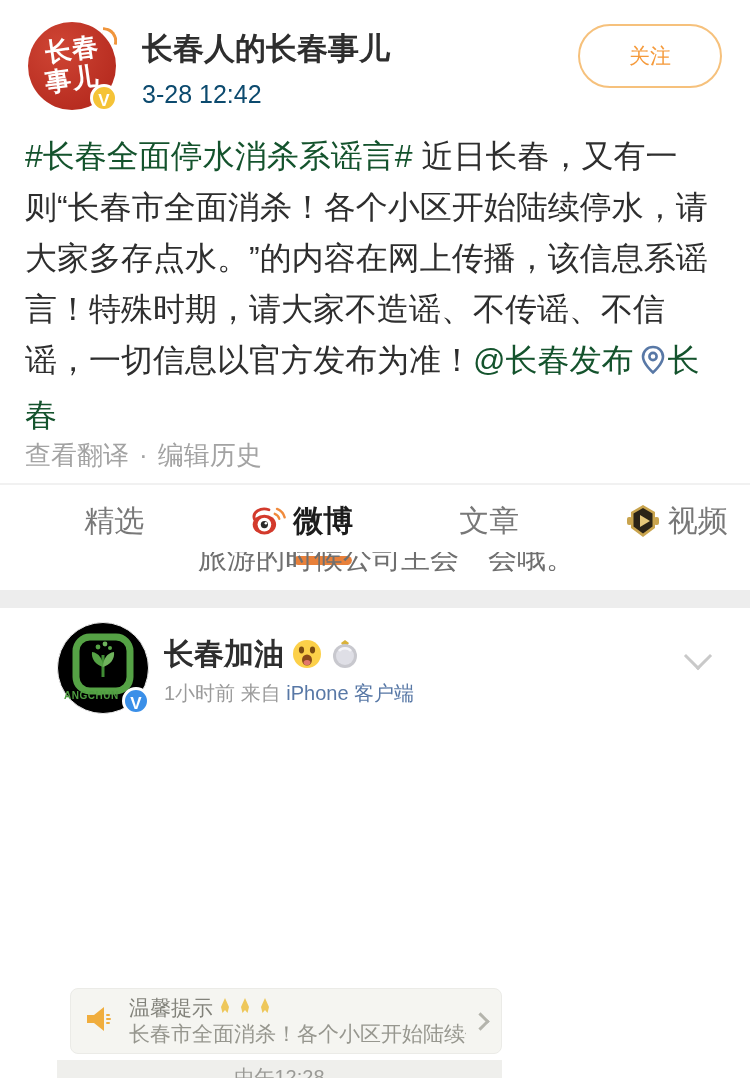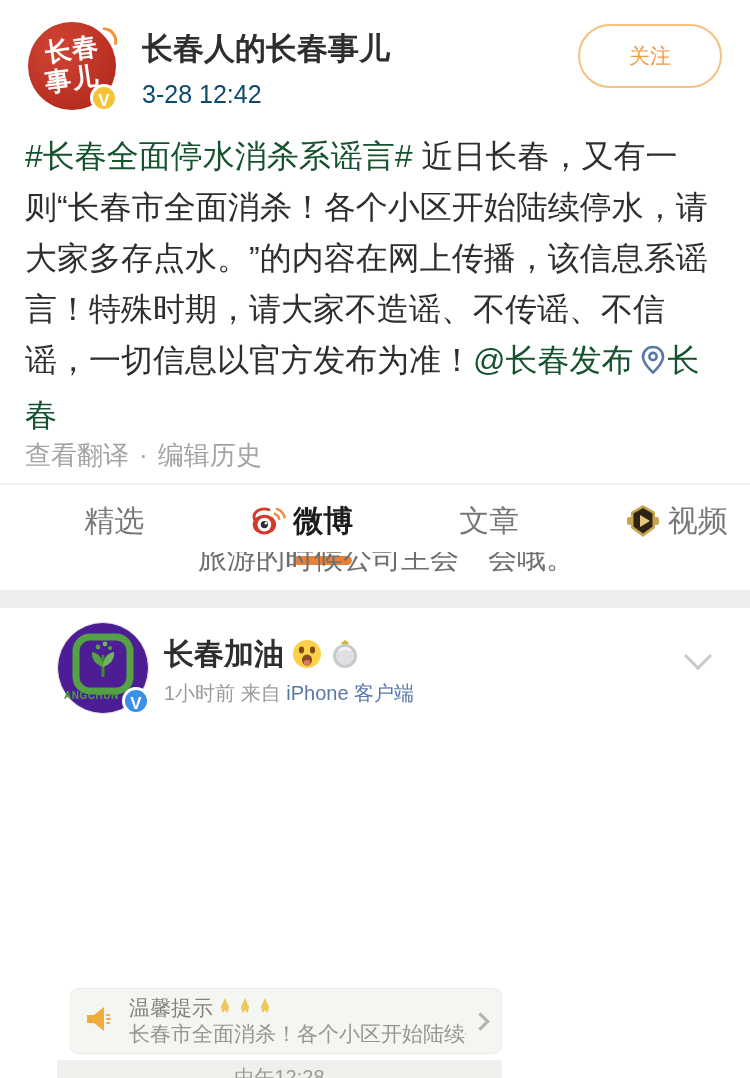--- a/index.html
+++ b/index.html
@@ -46,21 +46,21 @@
   .tab svg { flex:0 0 auto; }
 
   .clipped-line { position:absolute; top:552px; left:198px; width:430px; height:20px; overflow:hidden; }
   .clipped-line .inner { position:absolute; top:-13px; left:0; font-size:29px; color:#6f6f6f; white-space:nowrap; }
 
   .gray-band { position:absolute; top:590px; left:0; width:750px; height:18px; background:#ededed; }
 
   
   .epost { position:absolute; top:608px; left:0; width:750px; height:470px; background:#ffffff; }
   .avatar-e { position:absolute; left:57px; top:14px; width:92px; height:92px; border-radius:50%;
-    background:#4c1d95; border:1px solid #ececec; cursor:pointer; }
+    background:#000000; border:1px solid #ececec; cursor:pointer; }
   .avatar-e .g-frame { position:absolute; left:14px; top:10px; }
   .avatar-e .av-eng { position:absolute; left:6px; bottom:12px; font-size:10px; font-weight:bold; color:#4f9c41; letter-spacing:0.5px; }
   .e-name { position:absolute; left:164px; top:26px; font-size:30px; font-weight:600; color:#2e2e2e; cursor:pointer; }
   .e-emoji { display:inline-block; vertical-align:-5px; margin-left:8px; }
   .e-time { position:absolute; left:164px; top:72px; font-size:20px; color:#9b9b9b; }
   .e-time .src-link { color:#5878a6; cursor:pointer; }
   .chev-down { position:absolute; right:42px; top:38px; width:20px; height:20px;
     border-right:3px solid #c9c9c9; border-bottom:3px solid #c9c9c9; transform:rotate(45deg); cursor:pointer; }
 
   .e-text { position:absolute; left:55px; top:118px; width:664px; font-size:30px; line-height:44px;

